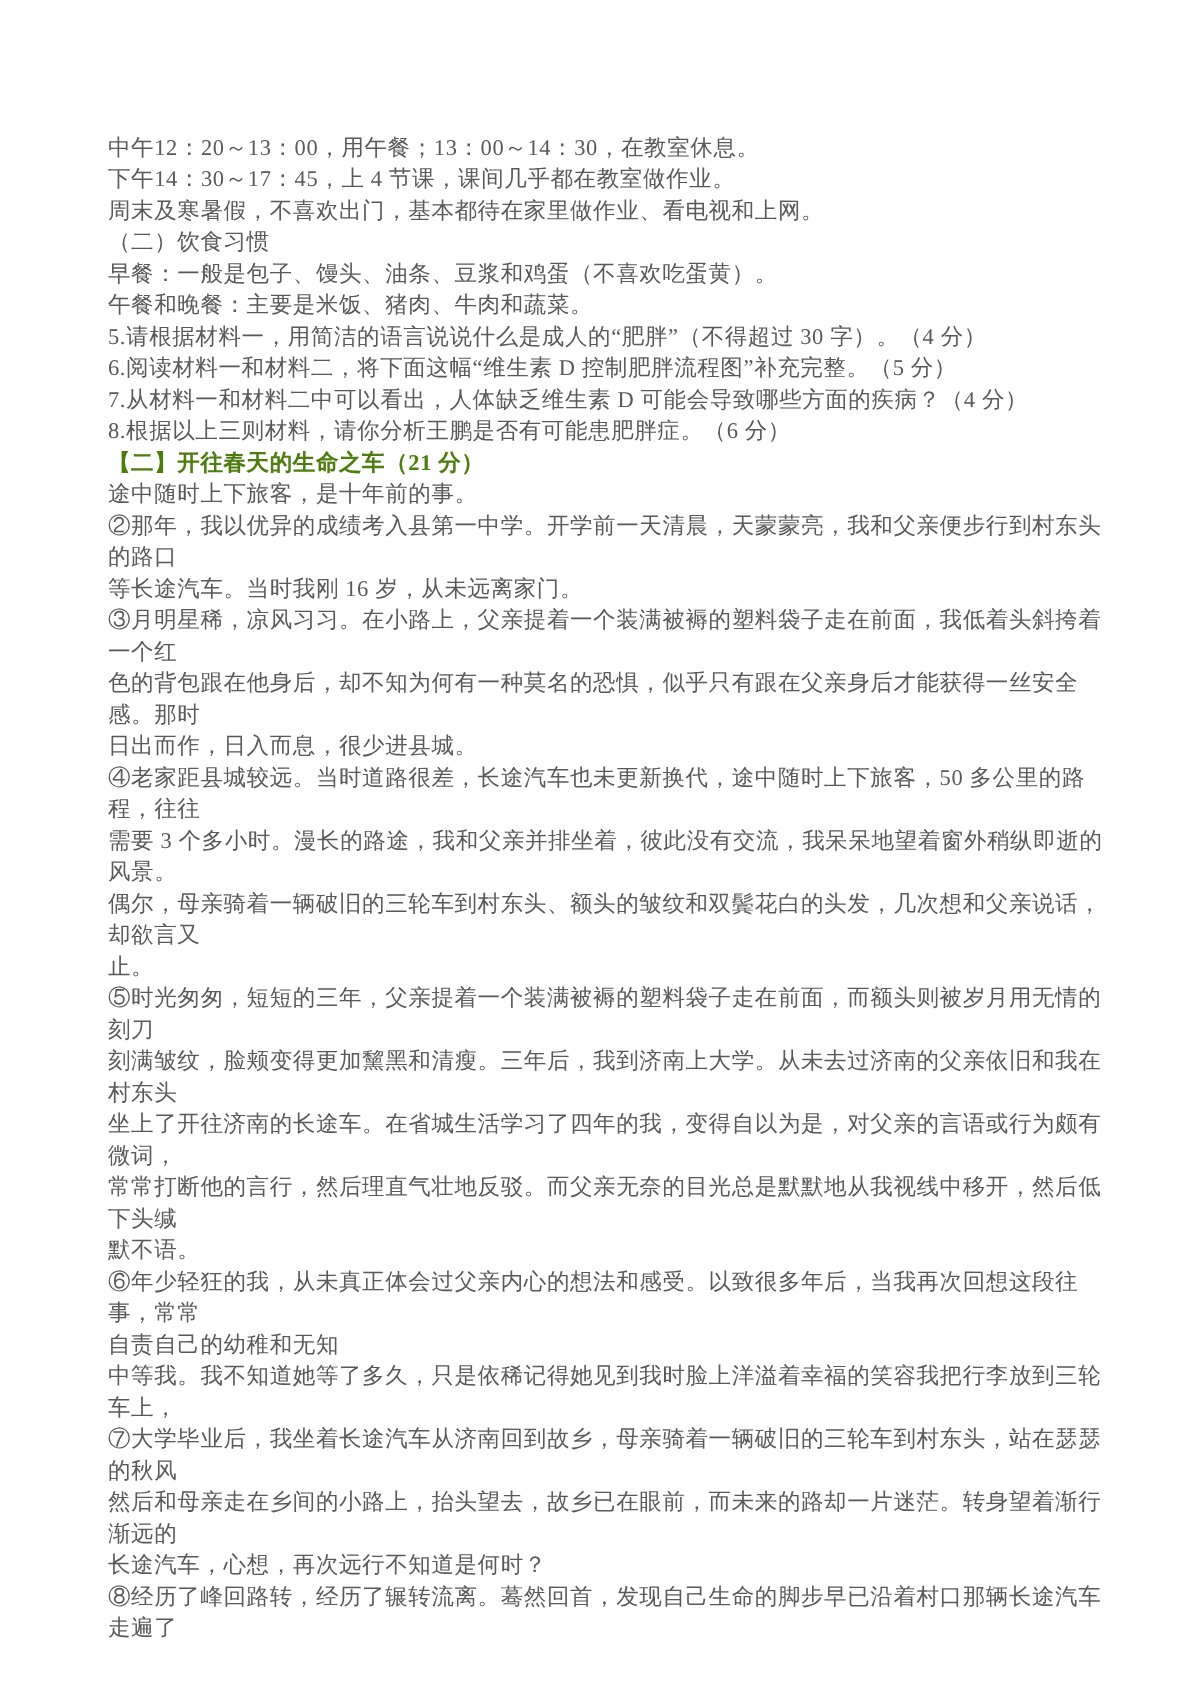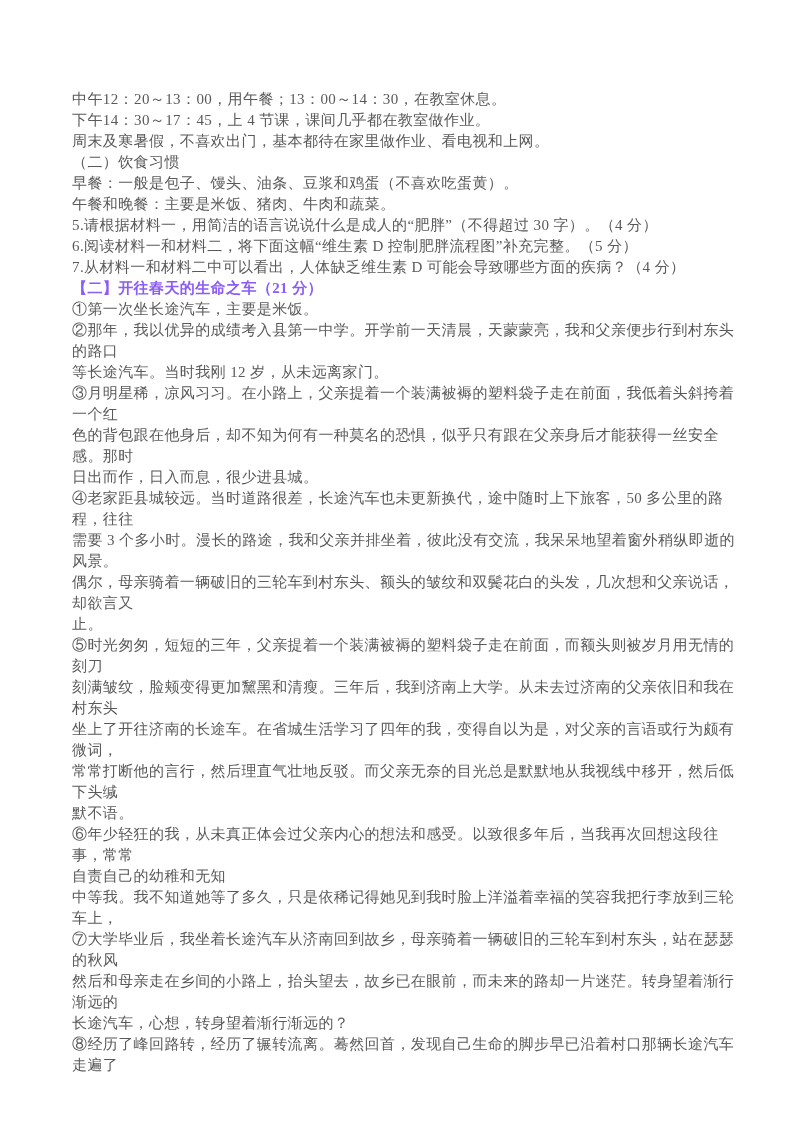--- a/index.html
+++ b/index.html
@@ -31,54 +31,55 @@
     letter-spacing: 0.4px;
     color: #595959;
     text-align: left;
   }
   .line {
     white-space: pre-wrap;
     min-height: 21px;
   }
   .line.bold {
     font-weight: bold;
-    color: #8b5cf6;
+    color: #4d7c0f;
   }
 </style>
 </head>
 <body>
 
 <div class="page">
   <div class="textblock" id="textblock">
       <div class="line">中午12：20～13：00，用午餐；13：00～14：30，在教室休息。</div>
       <div class="line">下午14：30～17：45，上 4 节课，课间几乎都在教室做作业。</div>
       <div class="line">周末及寒暑假，不喜欢出门，基本都待在家里做作业、看电视和上网。</div>
       <div class="line">（二）饮食习惯</div>
       <div class="line">早餐：一般是包子、馒头、油条、豆浆和鸡蛋（不喜欢吃蛋黄）。</div>
       <div class="line">午餐和晚餐：主要是米饭、猪肉、牛肉和蔬菜。</div>
       <div class="line">5.请根据材料一，用简洁的语言说说什么是成人的“肥胖”（不得超过 30 字）。（4 分）</div>
       <div class="line">6.阅读材料一和材料二，将下面这幅“维生素 D 控制肥胖流程图”补充完整。（5 分）</div>
       <div class="line">7.从材料一和材料二中可以看出，人体缺乏维生素 D 可能会导致哪些方面的疾病？（4 分）</div>
+      <div class="line">8.根据以上三则材料，请你分析王鹏是否有可能患肥胖症。（6 分）</div>
       <div class="line bold">【二】开往春天的生命之车（21 分）</div>
-      <div class="line">①第一次坐长途汽车，主要是米饭。</div>
+      <div class="line">途中随时上下旅客，是十年前的事。</div>
       <div class="line">②那年，我以优异的成绩考入县第一中学。开学前一天清晨，天蒙蒙亮，我和父亲便步行到村东头的路口</div>
-      <div class="line">等长途汽车。当时我刚 12 岁，从未远离家门。</div>
+      <div class="line">等长途汽车。当时我刚 16 岁，从未远离家门。</div>
       <div class="line">③月明星稀，凉风习习。在小路上，父亲提着一个装满被褥的塑料袋子走在前面，我低着头斜挎着一个红</div>
       <div class="line">色的背包跟在他身后，却不知为何有一种莫名的恐惧，似乎只有跟在父亲身后才能获得一丝安全感。那时</div>
       <div class="line">日出而作，日入而息，很少进县城。</div>
       <div class="line">④老家距县城较远。当时道路很差，长途汽车也未更新换代，途中随时上下旅客，50 多公里的路程，往往</div>
       <div class="line">需要 3 个多小时。漫长的路途，我和父亲并排坐着，彼此没有交流，我呆呆地望着窗外稍纵即逝的风景。</div>
       <div class="line">偶尔，母亲骑着一辆破旧的三轮车到村东头、额头的皱纹和双鬓花白的头发，几次想和父亲说话，却欲言又</div>
       <div class="line">止。</div>
       <div class="line">⑤时光匆匆，短短的三年，父亲提着一个装满被褥的塑料袋子走在前面，而额头则被岁月用无情的刻刀</div>
       <div class="line">刻满皱纹，脸颊变得更加黧黑和清瘦。三年后，我到济南上大学。从未去过济南的父亲依旧和我在村东头</div>
       <div class="line">坐上了开往济南的长途车。在省城生活学习了四年的我，变得自以为是，对父亲的言语或行为颇有微词，</div>
       <div class="line">常常打断他的言行，然后理直气壮地反驳。而父亲无奈的目光总是默默地从我视线中移开，然后低下头缄</div>
       <div class="line">默不语。</div>
       <div class="line">⑥年少轻狂的我，从未真正体会过父亲内心的想法和感受。以致很多年后，当我再次回想这段往事，常常</div>
       <div class="line">自责自己的幼稚和无知</div>
       <div class="line">中等我。我不知道她等了多久，只是依稀记得她见到我时脸上洋溢着幸福的笑容我把行李放到三轮车上，</div>
       <div class="line">⑦大学毕业后，我坐着长途汽车从济南回到故乡，母亲骑着一辆破旧的三轮车到村东头，站在瑟瑟的秋风</div>
       <div class="line">然后和母亲走在乡间的小路上，抬头望去，故乡已在眼前，而未来的路却一片迷茫。转身望着渐行渐远的</div>
-      <div class="line">长途汽车，心想，转身望着渐行渐远的？</div>
+      <div class="line">长途汽车，心想，再次远行不知道是何时？</div>
       <div class="line">⑧经历了峰回路转，经历了辗转流离。蓦然回首，发现自己生命的脚步早已沿着村口那辆长途汽车走遍了</div>
     </div>
 </div>
 
 </body></html>

